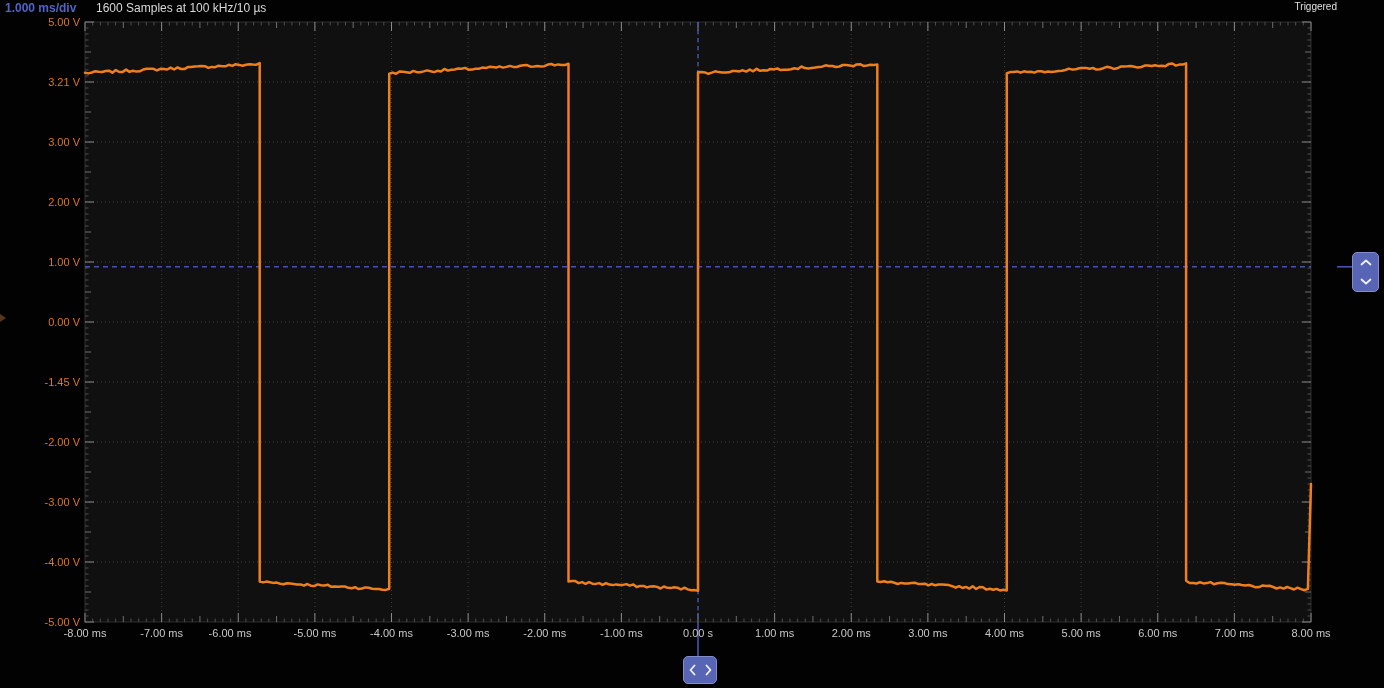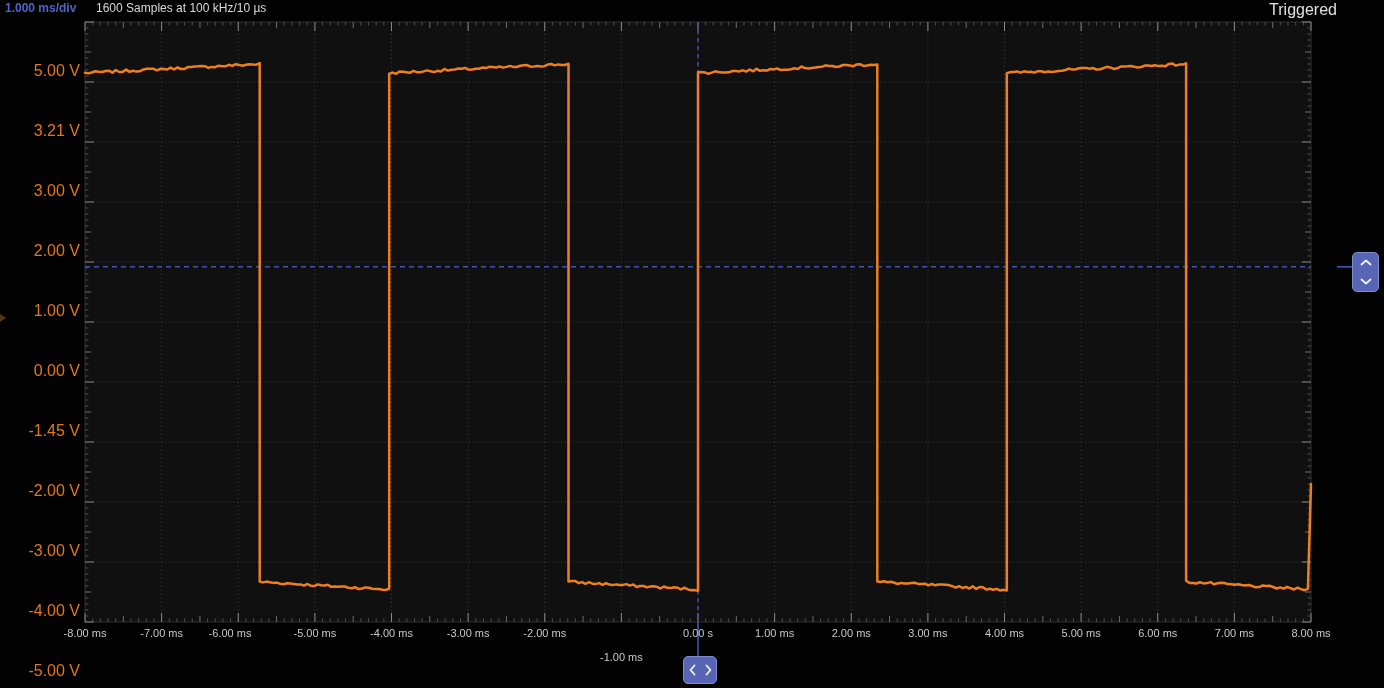--- a/index.html
+++ b/index.html
@@ -5,24 +5,24 @@
   html,body{margin:0;padding:0;}
   body{
     width:1384px;height:688px;position:relative;overflow:hidden;
     background:#020202;
     font-family:"Liberation Sans",sans-serif;
     -webkit-font-smoothing:antialiased;
   }
   #scope-svg{position:absolute;left:0;top:0;}
   #timebase-label{position:absolute;left:5px;top:1px;font-size:12px;font-weight:bold;color:#5064c8;white-space:nowrap;}
   #samples-info{position:absolute;left:96px;top:1px;font-size:12px;color:#d9d9d9;white-space:nowrap;}
-  #trigger-status{position:absolute;right:47px;top:1px;font-size:16px;color:#e0e0e0;white-space:nowrap;text-align:center;}
+  #trigger-status{position:absolute;right:47px;top:1px;font-size:10px;color:#e0e0e0;white-space:nowrap;text-align:center;}
   .y-label{
     position:absolute;left:0;width:80px;text-align:right;
-    font-size:16px;color:#e2761b;line-height:13px;white-space:nowrap;margin-top:48px;
+    font-size:11px;color:#e2761b;line-height:13px;white-space:nowrap;
   }
   .x-label{
     position:absolute;top:627px;transform:translateX(-50%);
     font-size:11px;color:#c9c9c9;line-height:13px;white-space:nowrap;
   }
   .blue-widget{
     position:absolute;box-sizing:border-box;
     background:#5765b4;border:1px solid #818dc9;border-radius:5px;
     display:flex;align-items:stretch;justify-content:center;
   }
@@ -615,21 +615,21 @@
     <div class="y-label" style="top: 615.5px;">-5.00 V</div>
   </div>
 <div id="x-labels">
     <div class="x-label" style="left: 85px;">-8.00 ms</div>
     <div class="x-label" style="left: 161.625px;">-7.00 ms</div>
     <div class="x-label" style="left: 230px;">-6.00 ms</div>
     <div class="x-label" style="left: 314.875px;">-5.00 ms</div>
     <div class="x-label" style="left: 391.5px;">-4.00 ms</div>
     <div class="x-label" style="left: 468.125px;">-3.00 ms</div>
     <div class="x-label" style="left: 544.75px;">-2.00 ms</div>
-    <div class="x-label" style="left: 621.375px; margin-top: 24px;">-1.00 ms</div>
+    <div class="x-label" style="left: 621.375px;">-1.00 ms</div>
     <div class="x-label" style="left: 698px;">0.00 s</div>
     <div class="x-label" style="left: 774.625px; text-align: center;">1.00 ms</div>
     <div class="x-label" style="left: 851.25px;">2.00 ms</div>
     <div class="x-label" style="left: 927.875px;">3.00 ms</div>
     <div class="x-label" style="left: 1004.5px;">4.00 ms</div>
     <div class="x-label" style="left: 1081.12px;">5.00 ms</div>
     <div class="x-label" style="left: 1157.75px;">6.00 ms</div>
     <div class="x-label" style="left: 1234.38px;">7.00 ms</div>
     <div class="x-label" style="left: 1311px;">8.00 ms</div>
   </div>

